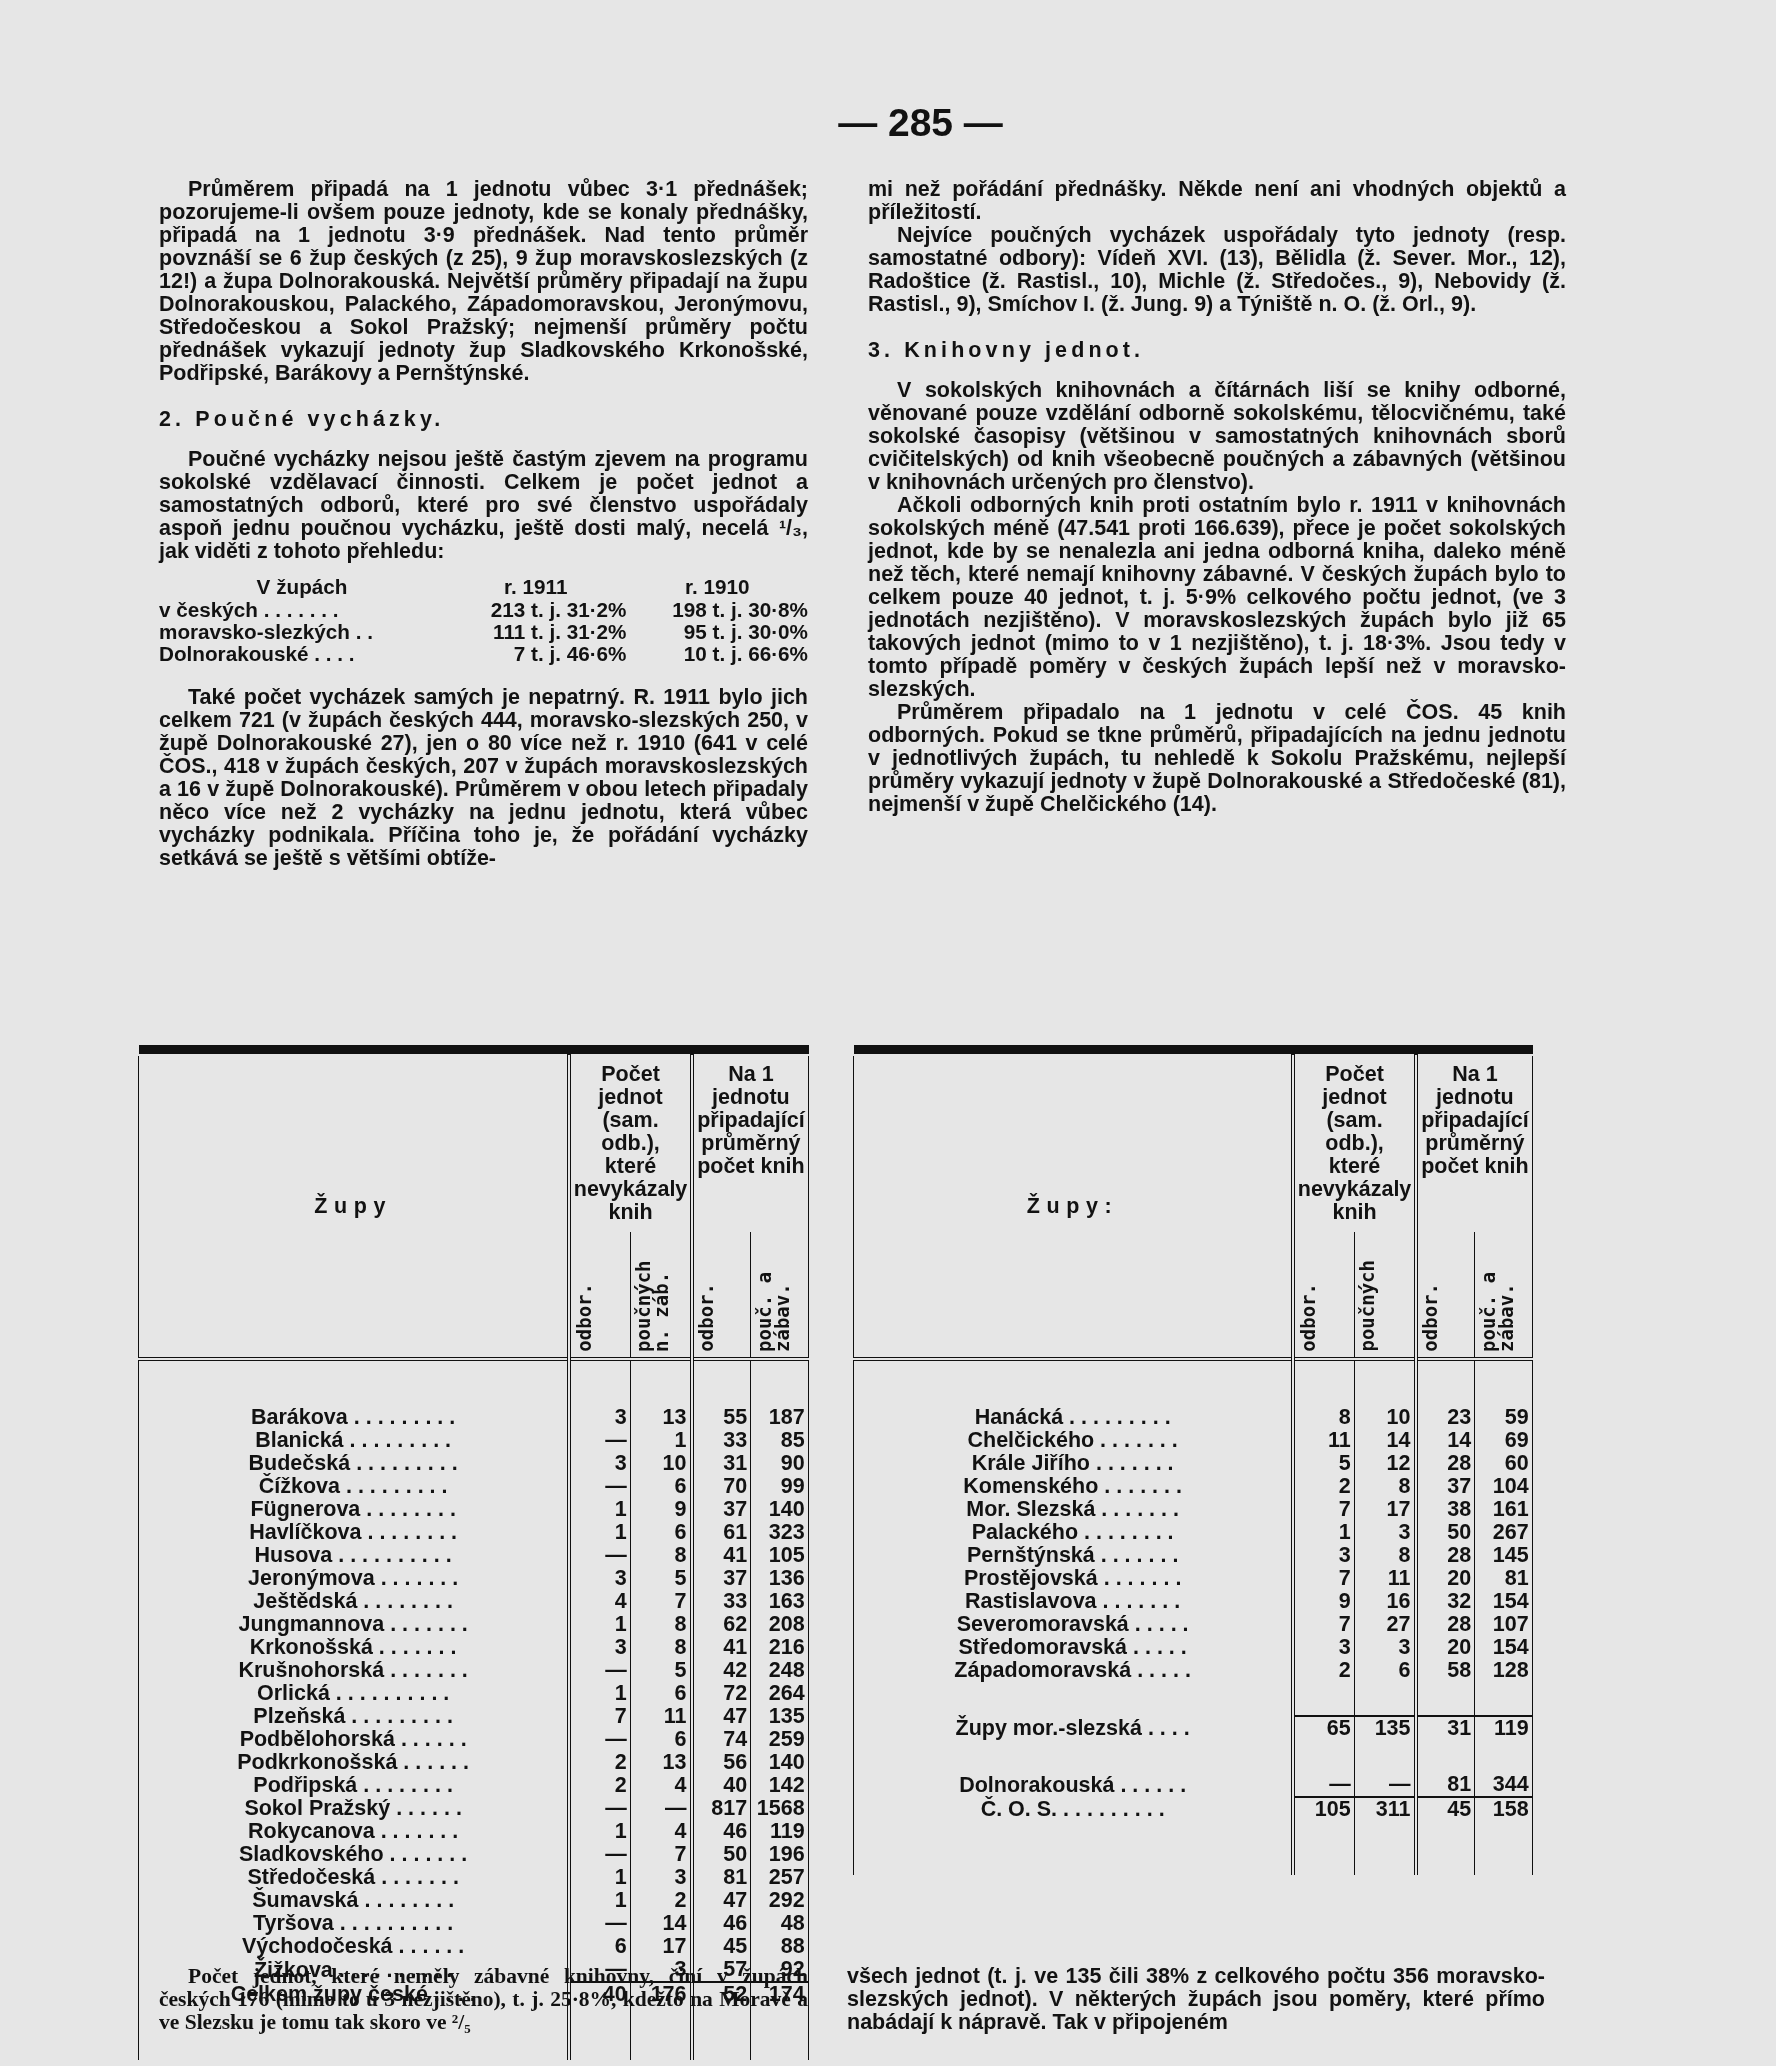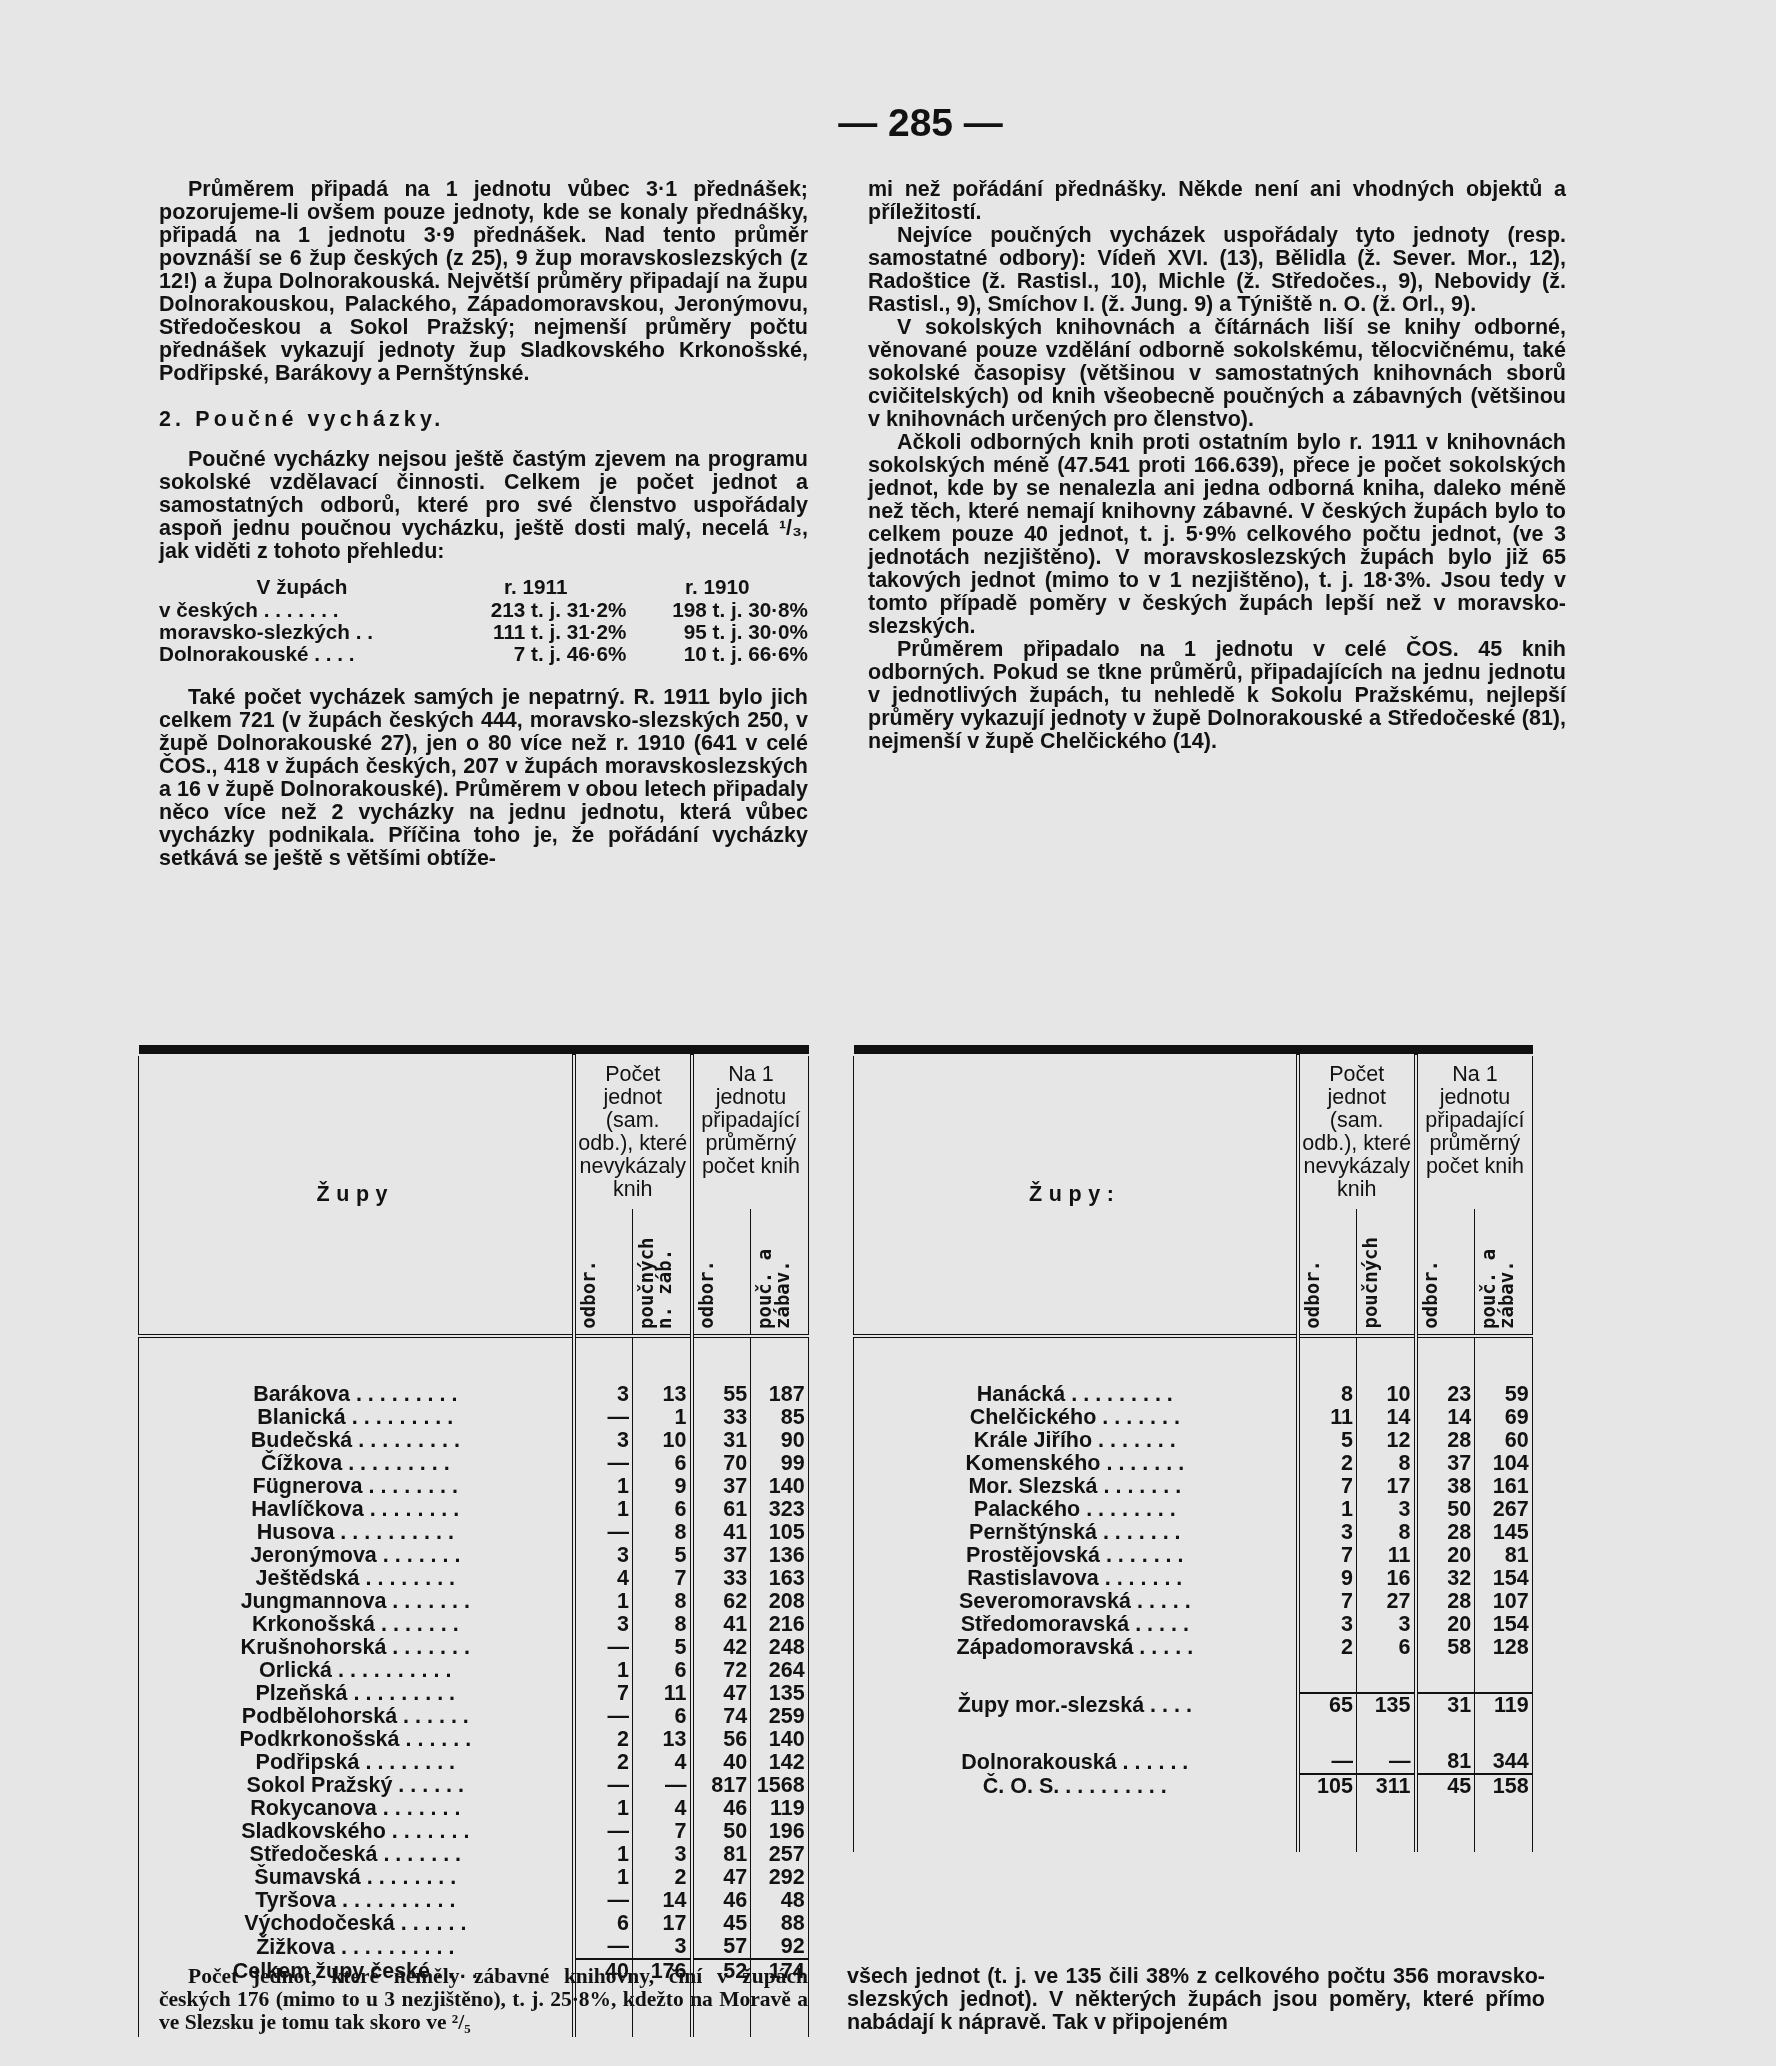--- a/index.html
+++ b/index.html
@@ -40,21 +40,21 @@
   .tbl {
     position: absolute; top: 1045px;
     border-collapse: collapse;
     font-family: "Liberation Sans Narrow", "Liberation Sans", sans-serif;
     font-weight: bold; font-size: 21.5px; line-height: 23px;
   }
   .tbl.left { left: 138px; width: 671px; }
   .tbl.right { left: 853px; width: 680px; }
   .tbl .topbar { height: 9px; background: #111; border-bottom: 2.1px solid #e6e6e6; }
   .tbl td, .tbl th { padding: 0 3.3px; vertical-align: bottom; }
-  .tbl th.gh { font-weight: normal; text-align: center; line-height: 23px; padding: 7.4px 2.5px 7.4px 2.5px; vertical-align: top; }
+  .tbl th.gh { font-weight: bold; text-align: center; line-height: 23px; padding: 7.4px 2.5px 7.4px 2.5px; vertical-align: top; }
   .tbl th.zupy { vertical-align: middle; letter-spacing: 6.6px; font-weight: bold; }
   .tbl .vert { height: 120px; }
   .tbl .vert span {
     display: inline-block; writing-mode: vertical-rl; transform: rotate(180deg);
     font-family: "DejaVu Sans Mono", monospace; font-weight: bold; font-size: 19px; line-height: 18px;
   }
   .tbl td.name { text-align: center; white-space: nowrap; }
   .tbl td.v { text-align: right; width: 50px; }
   .tbl .lbord { border-left: 1.7px solid #111; }
   .tbl .dbord { border-left: 4.1px double #111; }
@@ -107,20 +107,21 @@
     </tr>
   </tbody>
     </table>
   <div class="gap"></div>
   <p>Také počet vycházek samých je nepatrný. R. 1911 bylo jich celkem 721 (v župách českých 444, moravsko-slezských 250, v župě Dolnorakouské 27), jen o 80 více než r. 1910 (641 v celé ČOS., 418 v župách českých, 207 v župách moravskoslezských a 16 v župě Dolnorakouské). Průměrem v obou letech připadaly něco více než 2 vycházky na jednu jednotu, která vůbec vycházky podnikala. Příčina toho je, že pořádání vycházky setkává se ještě s většími obtíže-</p>
 </div>
 
 <div class="col right">
   <p class="noindent">mi než pořádání přednášky. Někde není ani vhodných objektů a příležitostí.</p>
   <p>Nejvíce poučných vycházek uspořádaly tyto jednoty (resp. samostatné odbory): Vídeň XVI. (13), Bělidla (ž. Sever. Mor., 12), Radoštice (ž. Rastisl., 10), Michle (ž. Středočes., 9), Nebovidy (ž. Rastisl., 9), Smíchov I. (ž. Jung. 9) a Týniště n. O. (ž. Orl., 9).</p>
+  <div class="heading">3. Knihovny jednot.</div>
   <p>V sokolských knihovnách a čítárnách liší se knihy odborné, věnované pouze vzdělání odborně sokolskému, tělocvičnému, také sokolské časopisy (většinou v samostatných knihovnách sborů cvičitelských) od knih všeobecně poučných a zábavných (většinou v knihovnách určených pro členstvo).</p>
   <p>Ačkoli odborných knih proti ostatním bylo r. 1911 v knihovnách sokolských méně (47.541 proti 166.639), přece je počet sokolských jednot, kde by se nenalezla ani jedna odborná kniha, daleko méně než těch, které nemají knihovny zábavné. V českých župách bylo to celkem pouze 40 jednot, t. j. 5·9% celkového počtu jednot, (ve 3 jednotách nezjištěno). V moravskoslezských župách bylo již 65 takových jednot (mimo to v 1 nezjištěno), t. j. 18·3%. Jsou tedy v tomto případě poměry v českých župách lepší než v moravsko-slezských.</p>
   <p>Průměrem připadalo na 1 jednotu v celé ČOS. 45 knih odborných. Pokud se tkne průměrů, připadajících na jednu jednotu v jednotlivých župách, tu nehledě k Sokolu Pražskému, nejlepší průměry vykazují jednoty v župě Dolnorakouské a Středočeské (81), nejmenší v župě Chelčického (14).</p>
 </div>
 
 <table class="tbl left" id="tbl-left">
   <tbody>
       <tr>
         <td colspan="5" class="topbar"></td>
       </tr>

